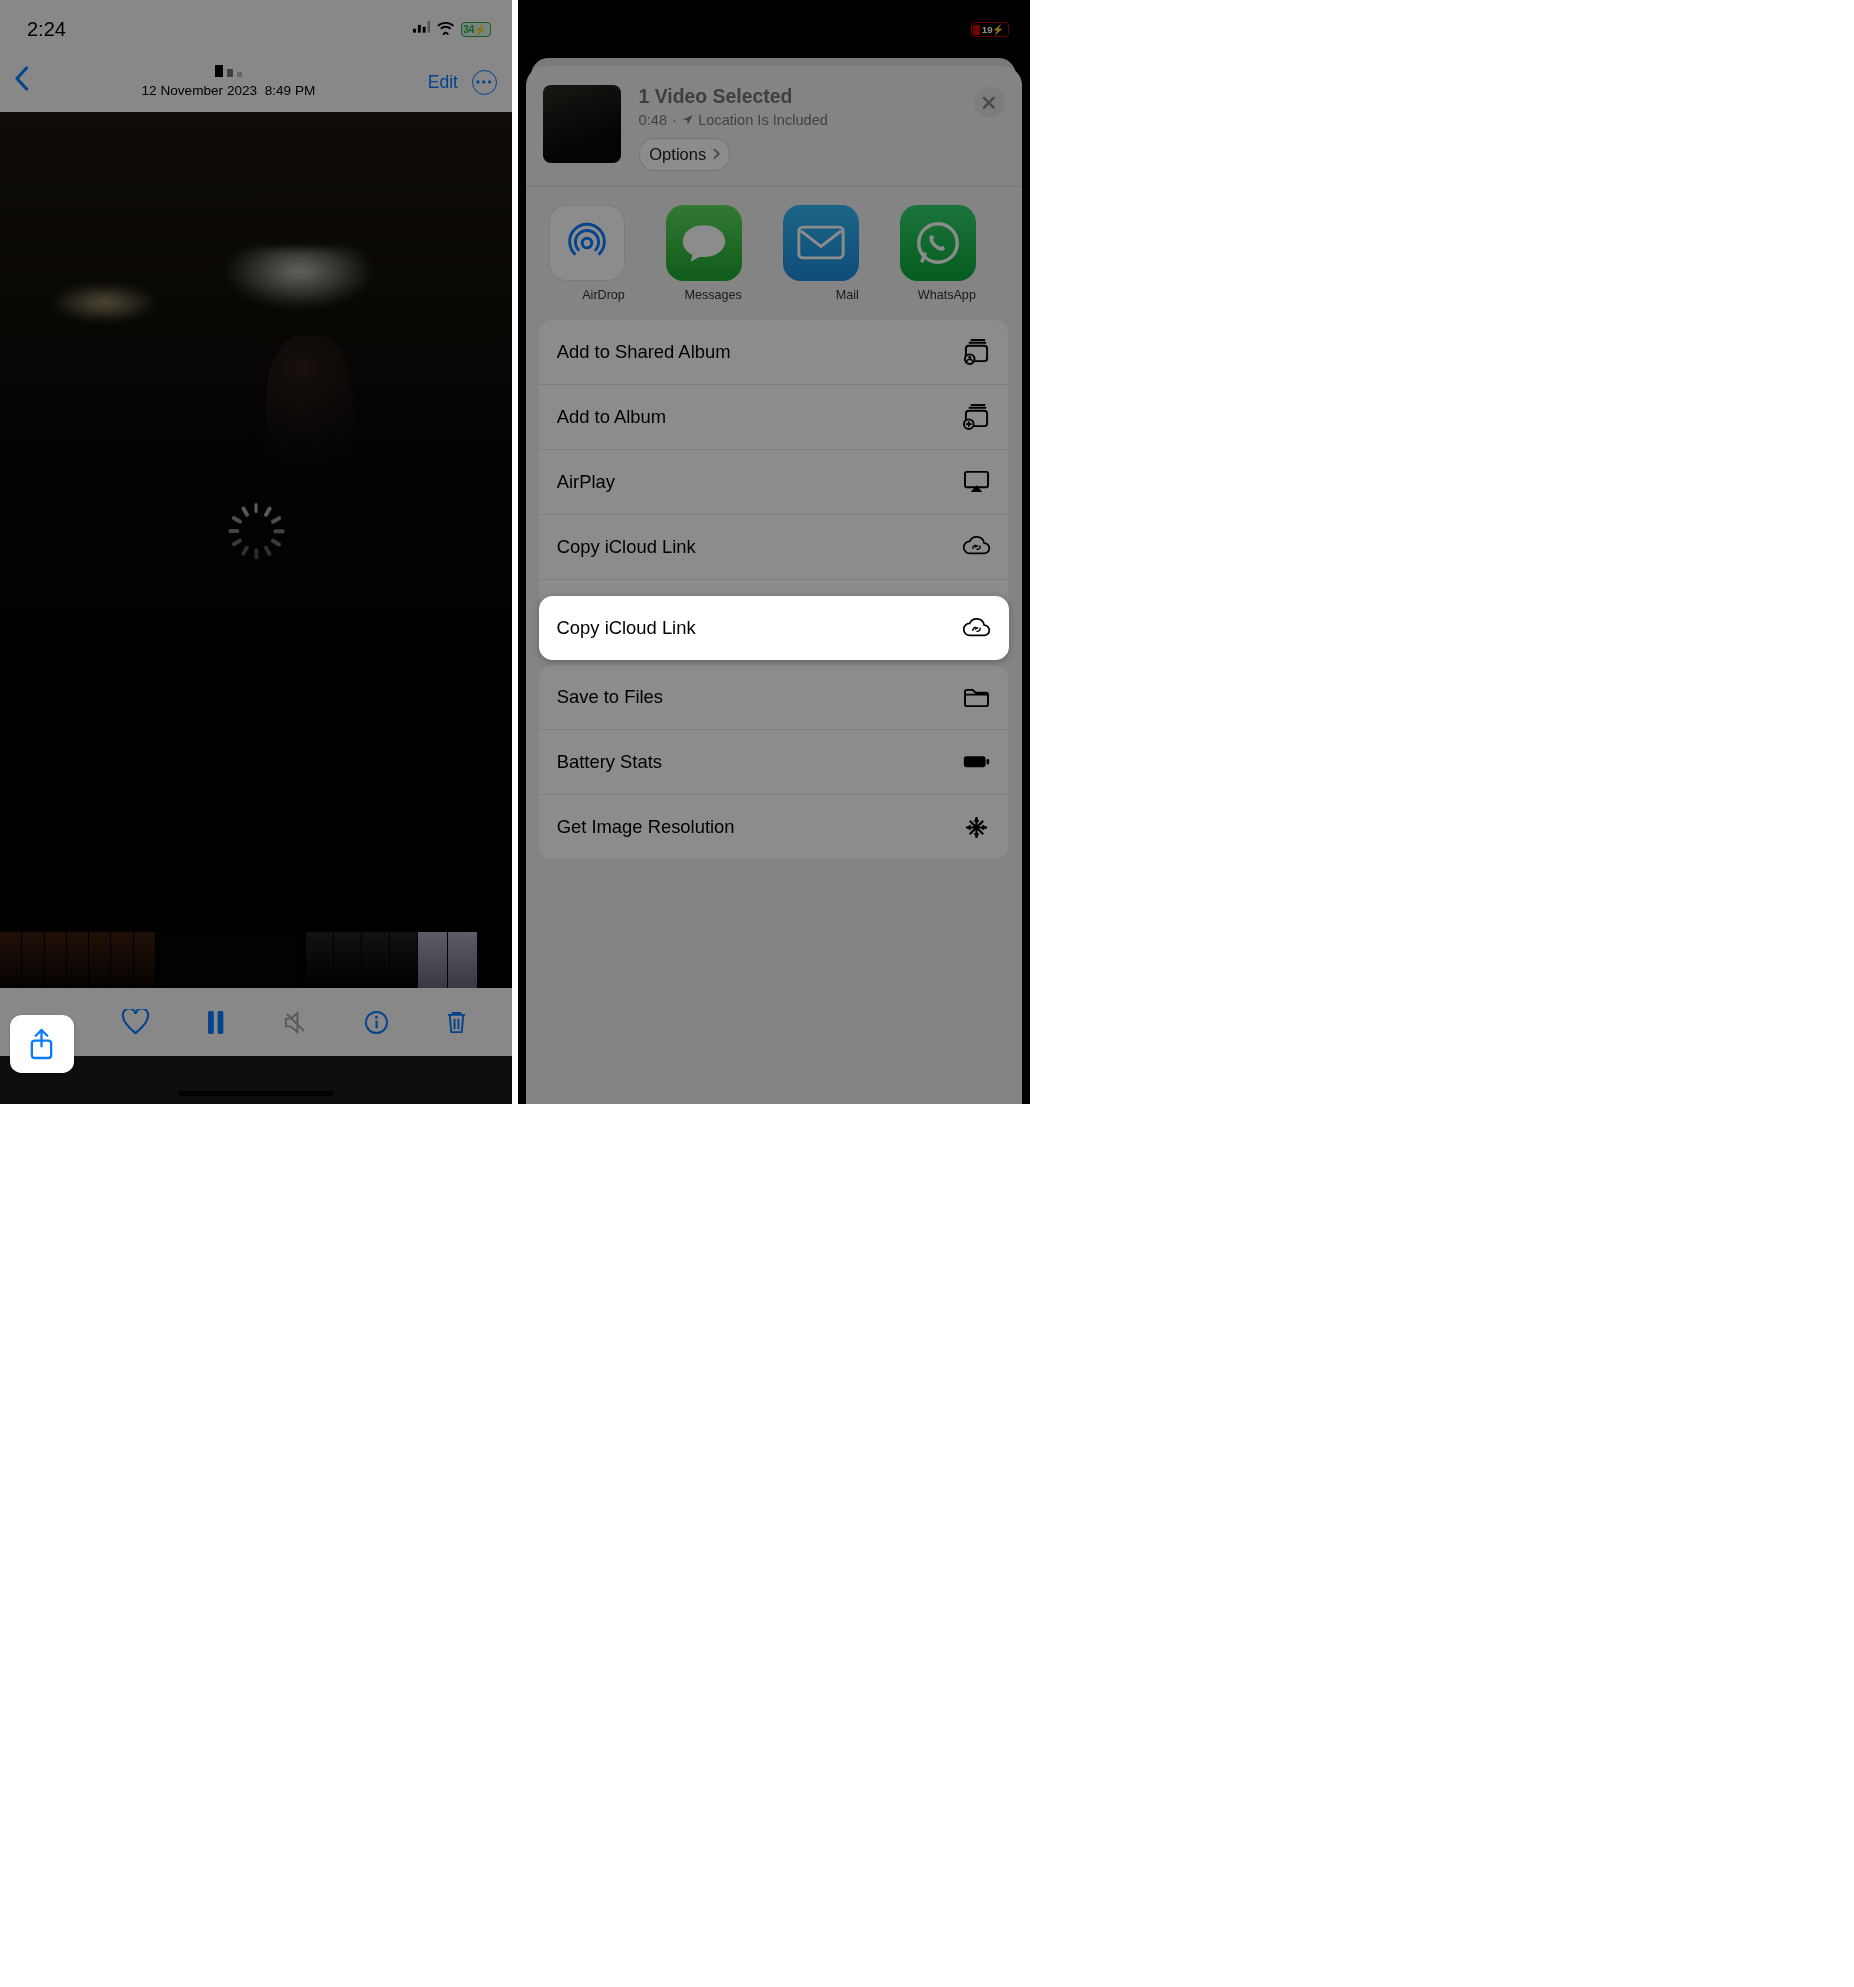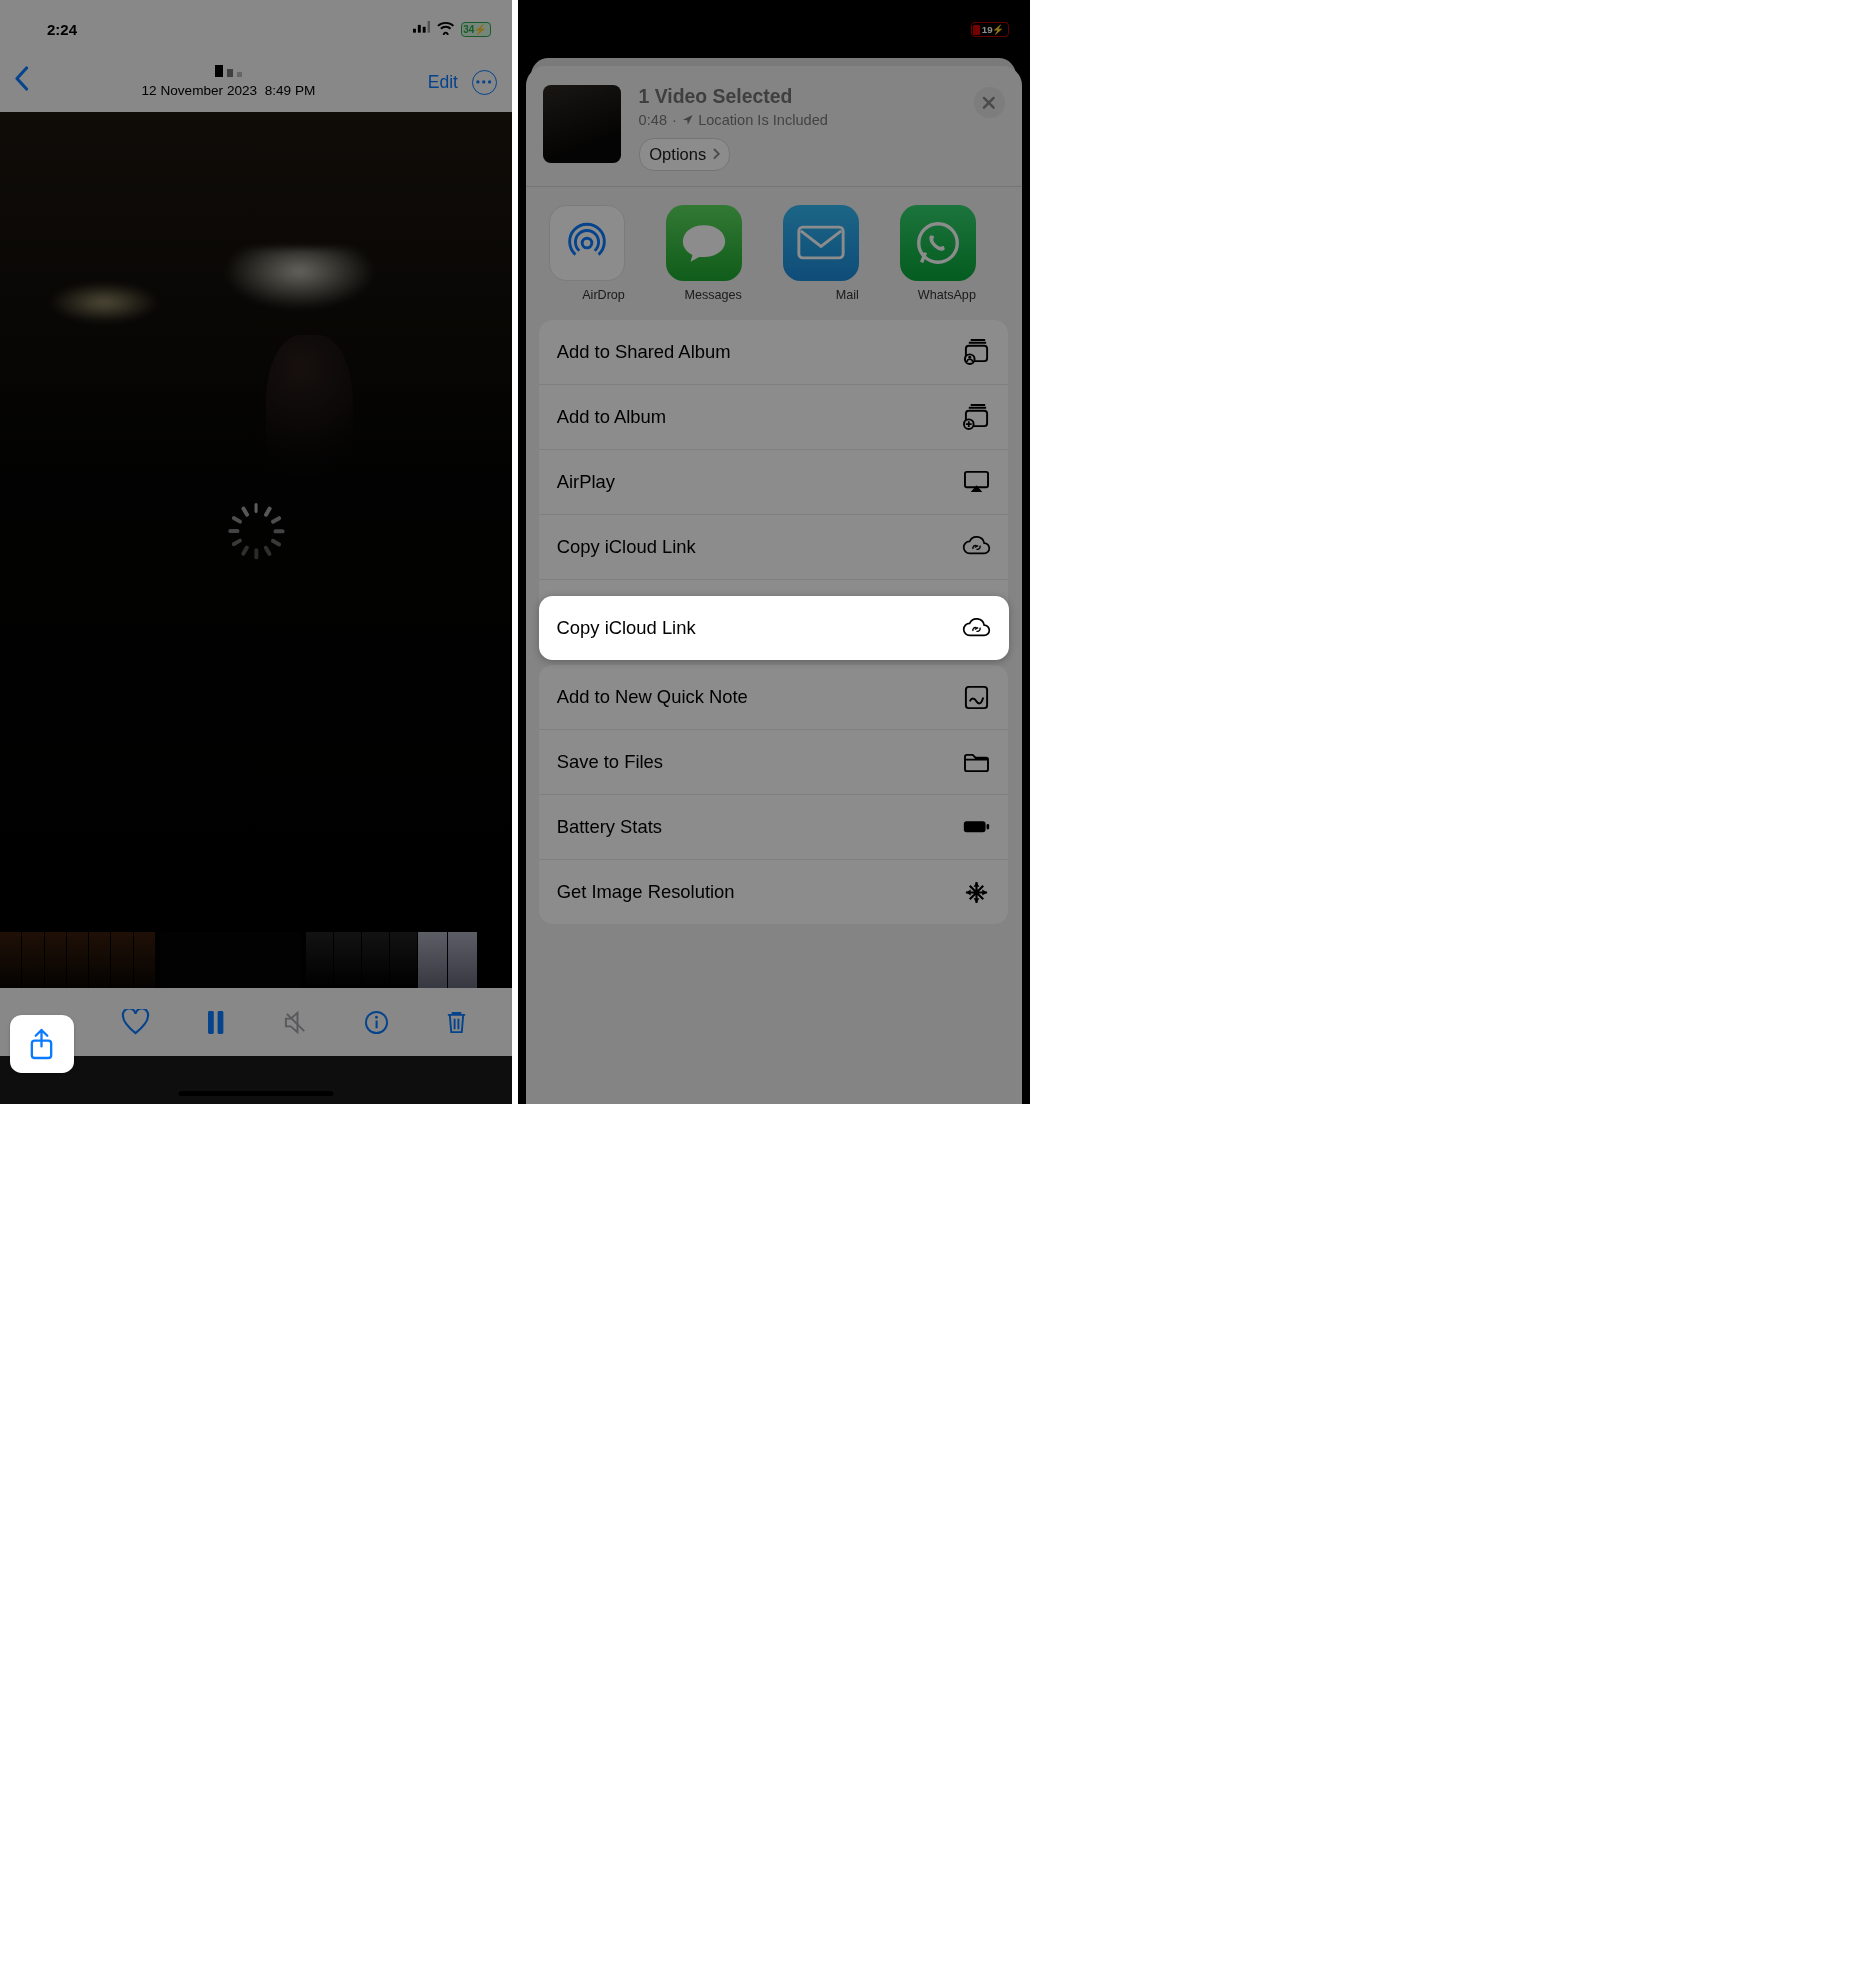--- a/index.html
+++ b/index.html
@@ -24,21 +24,21 @@
     overflow: hidden;
   }
   .phone-left .dim-overlay {
     position: absolute; inset: 0; background: rgba(0,0,0,0.45); pointer-events:none; z-index: 20;
   }
   .status-bar {
     display: flex; justify-content: space-between; align-items: center;
     padding: 9.7px 21.3px 3.9px 27px; height: 54px;
     background: #f7f7f7;
   }
-  .status-time { font-size: 15px; font-weight: 700; color:#000;margin-left:20px; }
+  .status-time { font-size: 20px; font-weight: 400; color:#000; }
   .status-right { display:flex; align-items:center; gap:5.8px; }
   .wifi-icon, .battery-left, .battery-right { display:inline-flex; }
   .battery-left {
     border:1.5px solid #2ba84a; border-radius:3.9px; padding:1px 2.9px 1px 1px;
     font-size:10px; font-weight:700; color:#2ba84a; position:relative; background:#d7f5de;
   }
   .battery-right-pill {
     border:1.5px solid #b00; border-radius:3.9px; padding:1px 2.9px 1px 1px;
     font-size:9.7px; font-weight:700; color:#fff; position:relative; background:#000; display:inline-flex; align-items:center;
   }
@@ -456,29 +456,20 @@
           <span class="row-icon">
             <svg width="29" height="23" viewBox="0 0 30 24">
                 <path d="M3 6 a2 2 0 0 1 2-2 h6 l3 3 h11 a2 2 0 0 1 2 2 v10 a2 2 0 0 1-2 2 H5 a2 2 0 0 1-2-2 z M3 9 h24" fill="none" stroke="#000" stroke-width="2"></path>
               </svg>
           </span>
         </div>
       </div>
 
       <div class="actions-group">
         <div class="action-row">
-          <span>Add to New Quick Note</span>
-          <span class="row-icon">
-            <svg width="27" height="27" viewBox="0 0 28 28">
-                <rect x="3" y="3" width="22" height="22" rx="3" fill="none" stroke="#000" stroke-width="2"></rect>
-                <path d="M7 18 q3-6 7 0 t7-4" fill="none" stroke="#000" stroke-width="2"></path>
-              </svg>
-          </span>
-        </div>
-        <div class="action-row">
           <span>Save to Files</span>
           <span class="row-icon">
             <svg width="29" height="23" viewBox="0 0 30 24">
                 <path d="M3 6 a2 2 0 0 1 2-2 h6 l3 3 h11 a2 2 0 0 1 2 2 v10 a2 2 0 0 1-2 2 H5 a2 2 0 0 1-2-2 z M3 9 h24" fill="none" stroke="#000" stroke-width="2"></path>
               </svg>
           </span>
         </div>
         <div class="action-row">
           <span>Battery Stats</span>
           <span class="row-icon">

